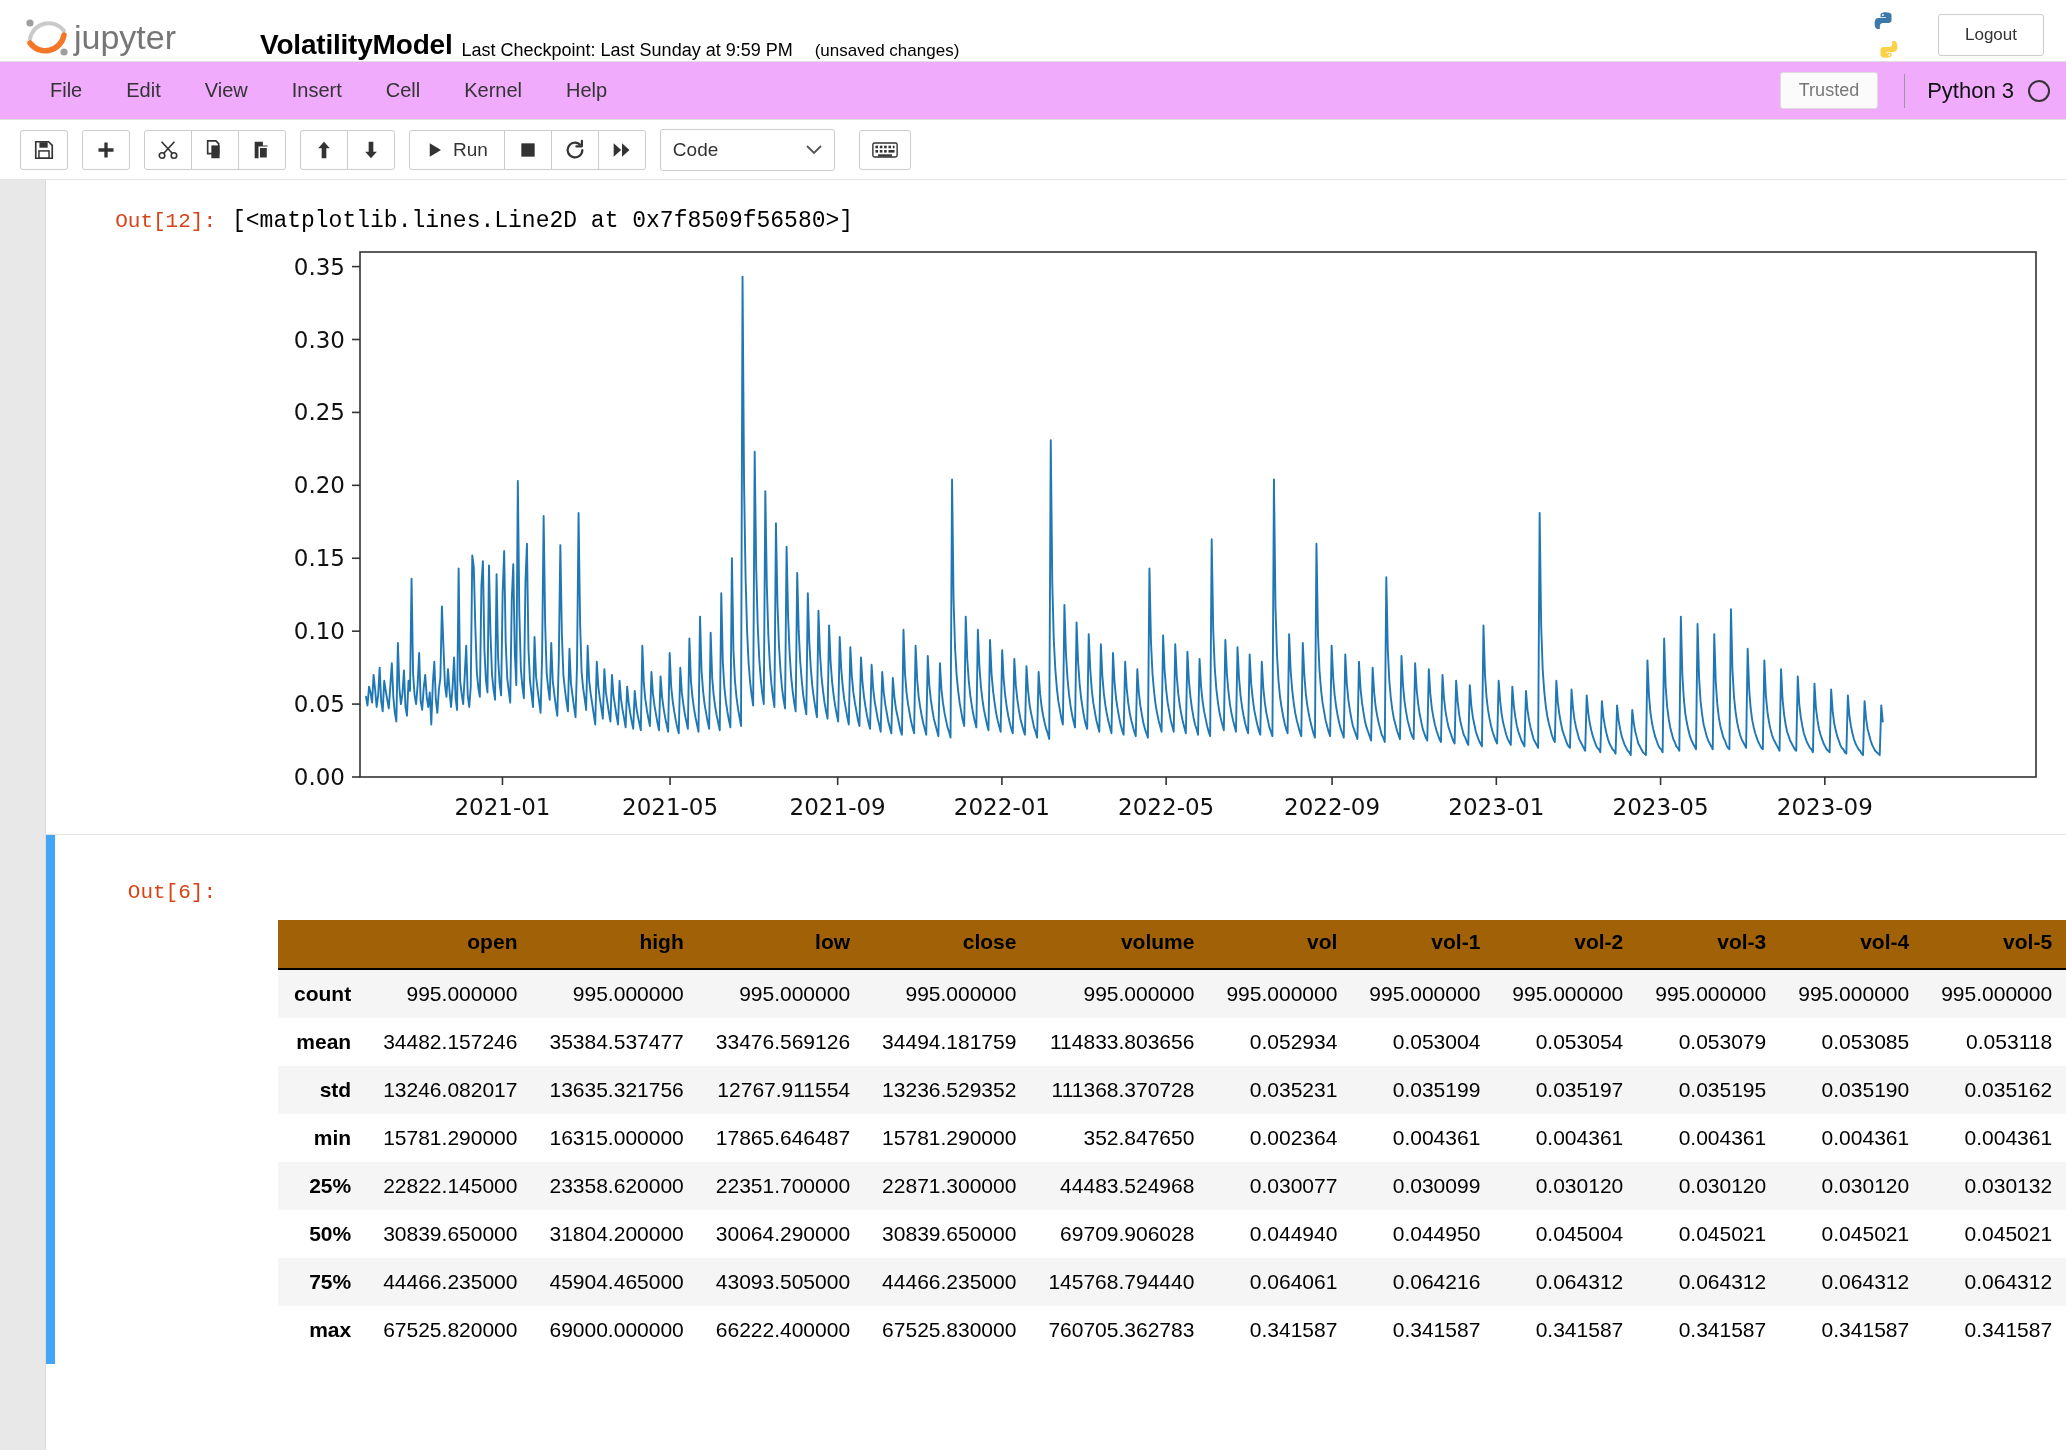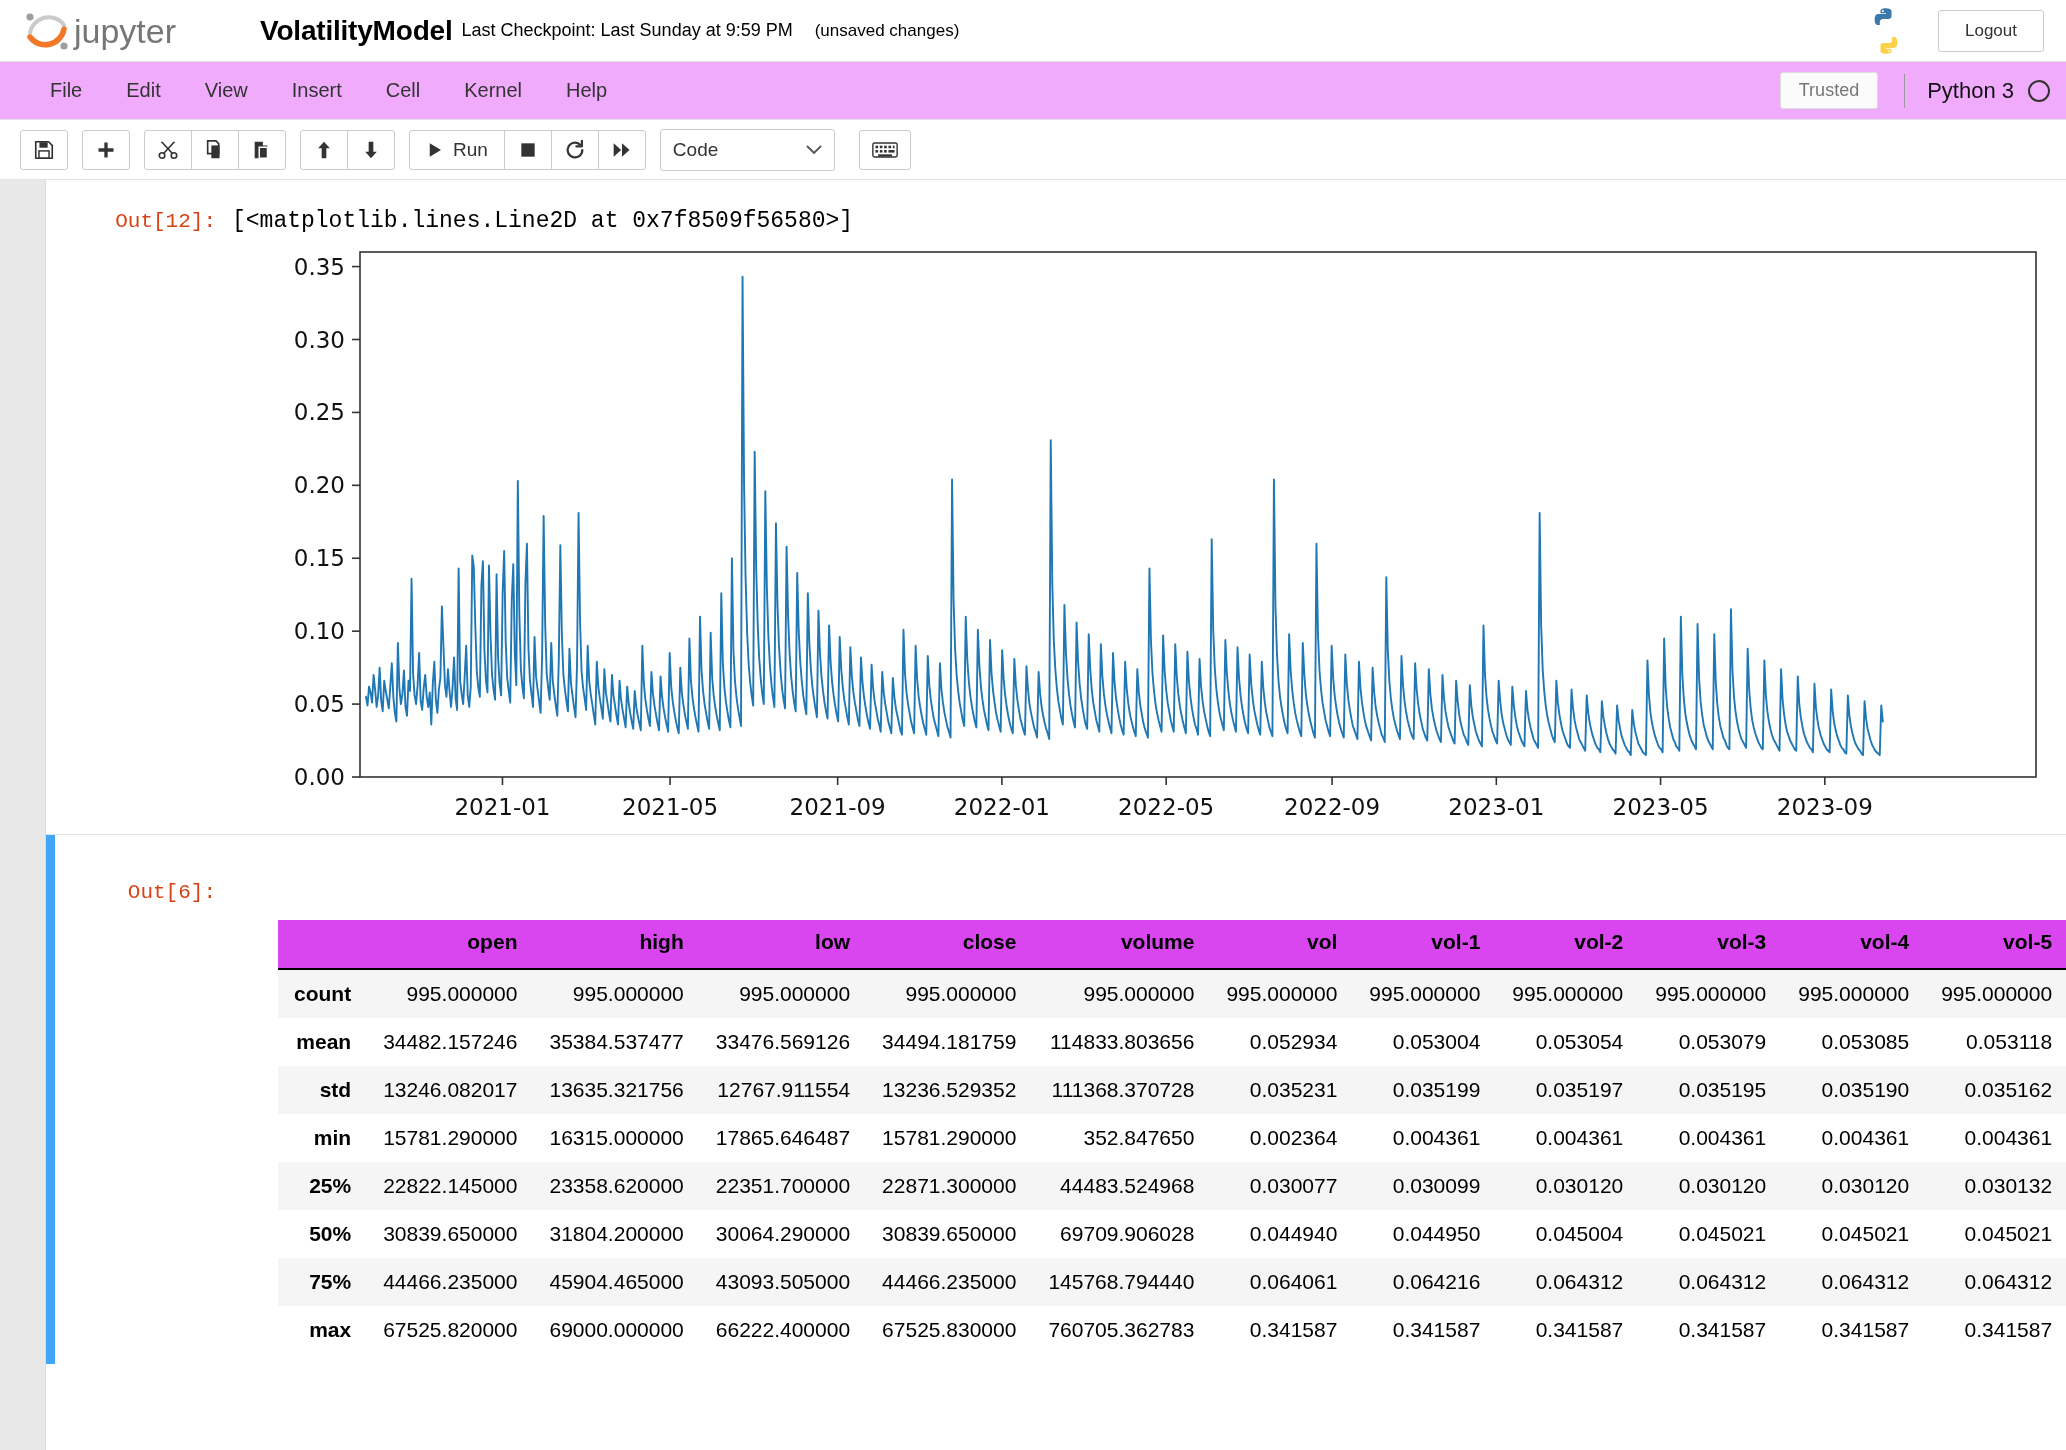--- a/index.html
+++ b/index.html
@@ -11,21 +11,21 @@
     overflow: hidden;
   }
 
   
   #header {
     position: relative;
     height: 62px;
     background: #ffffff;
     border-bottom: 1px solid #e0e0e0;
     display: flex;
-    align-items: center;
+    align-items: flex-end;
     padding: 0 22px;
   }
   #logo-wrap { display: flex; align-items: center; margin-right: 22px; }
   #logo-svg { display:block; }
   #nb-title {
     font-size: 28px;
     font-weight: bold;
     color: #000;
     letter-spacing: -0.2px;
   }
@@ -235,21 +235,21 @@
     font-family: "Liberation Sans", sans-serif;
     font-size: 21px;
     color: #000;
     table-layout: fixed;
   }
   table.df thead th {
     font-weight: bold;
     text-align: right;
     padding: 10px 16px 14px 16px;
     border-bottom: 2px solid #000;
-    background: #d946ef;
+    background: #a16207;
     white-space: nowrap;
   }
   table.df thead th.rowhdr { width: 108px; }
   table.df tbody th {
     font-weight: bold;
     text-align: right;
     padding: 12px 16px;
     white-space: nowrap;
   }
   table.df tbody td {

